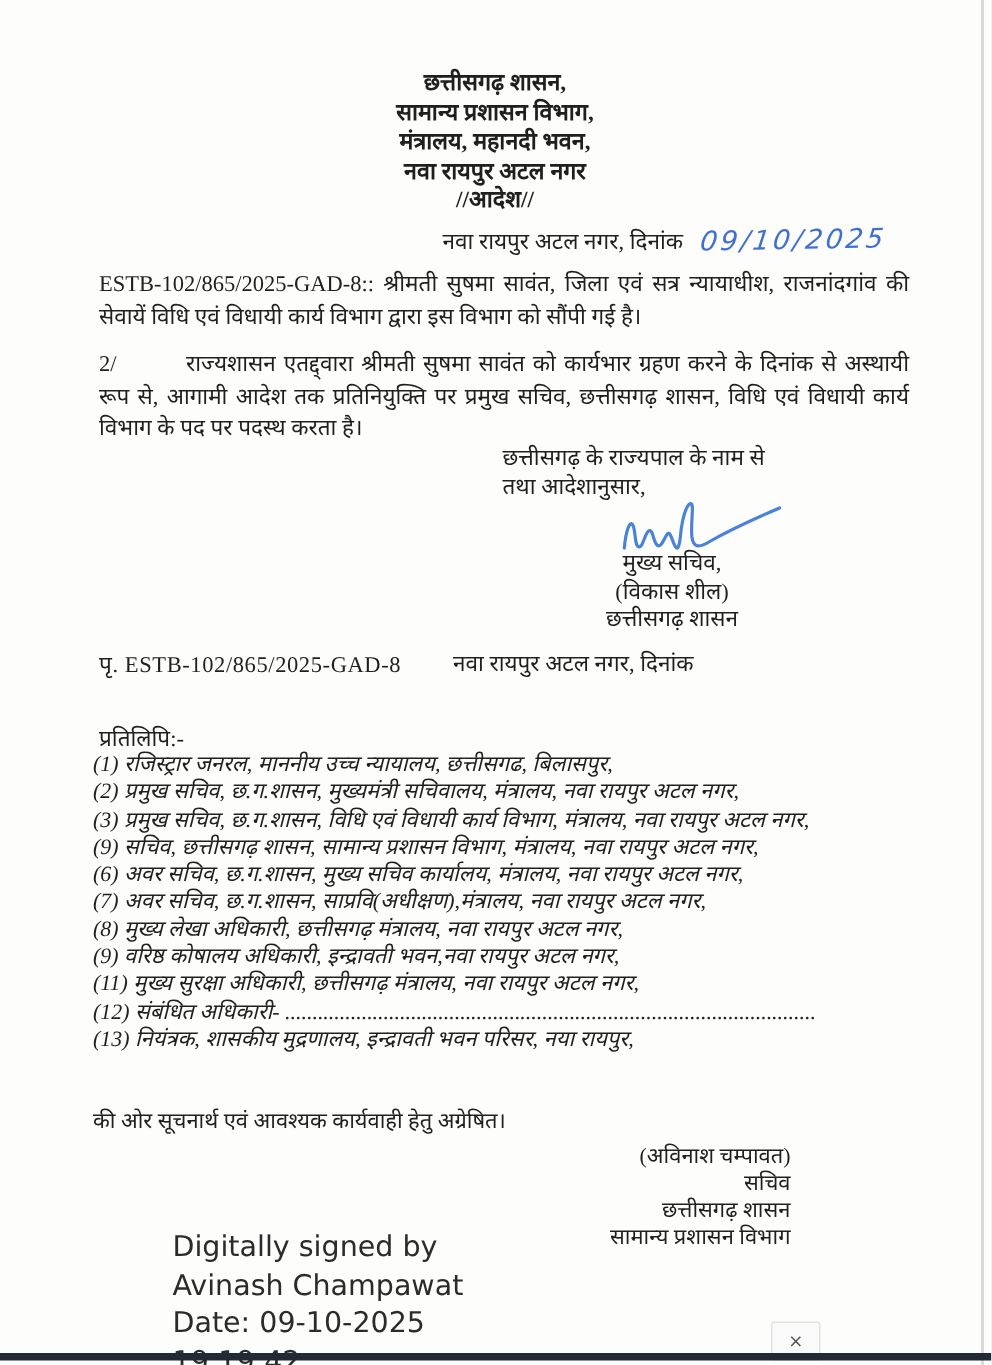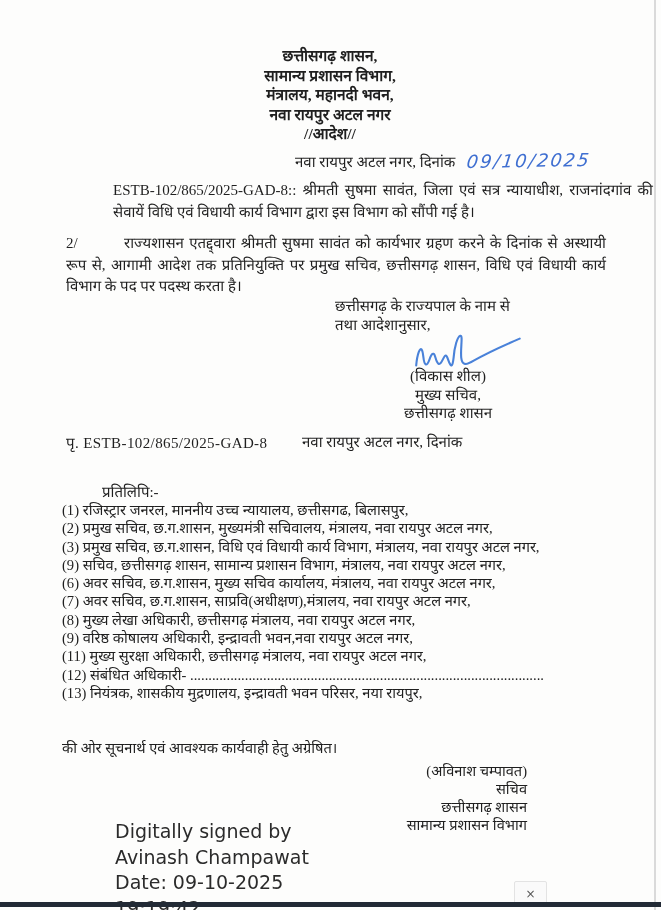--- a/index.html
+++ b/index.html
@@ -30,21 +30,21 @@
     display:inline-block;margin-left:8px;
     font-family:"DejaVu Sans",sans-serif;
     font-style:italic;font-size:18px;letter-spacing:2px;
     color:var(--handwriting-blue);
     transform:skewX(-8deg) rotate(-1deg);
   }
   .para{
     position:absolute;left:66px;width:540px;
     font-size:15px;line-height:21.5px;text-align:justify;
   }
-  .para1{top:180px;margin-left:47px;}
+  .para1{top:180px;}
   .para2{top:233px;text-indent:58px;}
   .para2 .pnum{
     position:absolute;left:0;top:0;text-indent:0;
   }
   .by-order{
     position:absolute;top:297px;left:335px;width:240px;
     text-align:left;font-size:15px;line-height:18.5px;
   }
   .sig-scribble{
     position:absolute;top:330px;left:408px;width:118px;height:46px;
@@ -53,25 +53,25 @@
     position:absolute;top:367px;left:358px;width:180px;
     text-align:center;font-size:15px;line-height:18.5px;
   }
   .endorse{
     position:absolute;top:431px;left:66px;width:560px;height:22px;
     font-size:15px;
   }
   .endorse .ref{position:absolute;left:0;top:1px;letter-spacing:.4px;font-family:Liberation Serif, serif;}
   .endorse .place{position:absolute;left:236px;top:0;}
   .copy-label{
-    position:absolute;top:481px;left:66px;font-size:15px;margin-left:36px;
+    position:absolute;top:481px;left:66px;font-size:15px;
   }
   .copy-list{
     position:absolute;top:501px;left:62px;width:575px;
-    font-size:14.6px;line-height:18.3px;list-style:none;
+    font-size:14.6px;line-height:18.3px;list-style:none;font-style:italic;
   }
   .copy-closing{
     position:absolute;top:739px;left:62px;width:575px;
     font-size:14.6px;line-height:18.3px;
   }
   .bottom-signatory{
     position:absolute;top:762px;left:347px;width:180px;
     text-align:right;font-size:14.6px;line-height:18px;
   }
   .digi-stamp{
@@ -123,22 +123,22 @@
   <div class="by-order">
     <div>छत्तीसगढ़ के राज्यपाल के नाम से</div>
     <div>तथा आदेशानुसार,</div>
   </div>
 
   <svg class="sig-scribble" viewBox="0 0 120 48">
     <path d="M7,37 C8,25 11,17 13,21 C15,25 14,35 17,36 C20,37 21,27 24,25 C27,23 27,33 30,35 C33,37 35,29 37,27 C39,25 40,31 42,35 C44,39 45,37 46,29 C47,17 50,7 53,6 C56,5 53,19 54,29 C55,37 59,37 67,32 C81,24 101,15 115,9" fill="none" stroke="var(--signature-blue)" stroke-width="2.2" stroke-linecap="round" stroke-linejoin="round"></path>
   </svg>
 
   <div class="signatory">
+    <div>मुख्य सचिव,</div>
     <div>(विकास शील)</div>
-    <div>मुख्य सचिव,</div>
     <div>छत्तीसगढ़ शासन</div>
   </div>
 
   <div class="endorse">
     <span class="ref">पृ. ESTB-102/865/2025-GAD-8</span>
     <span class="place">नवा रायपुर अटल नगर, दिनांक</span>
   </div>
 
   <div class="copy-label">प्रतिलिपि:-</div>
   <ul class="copy-list">

